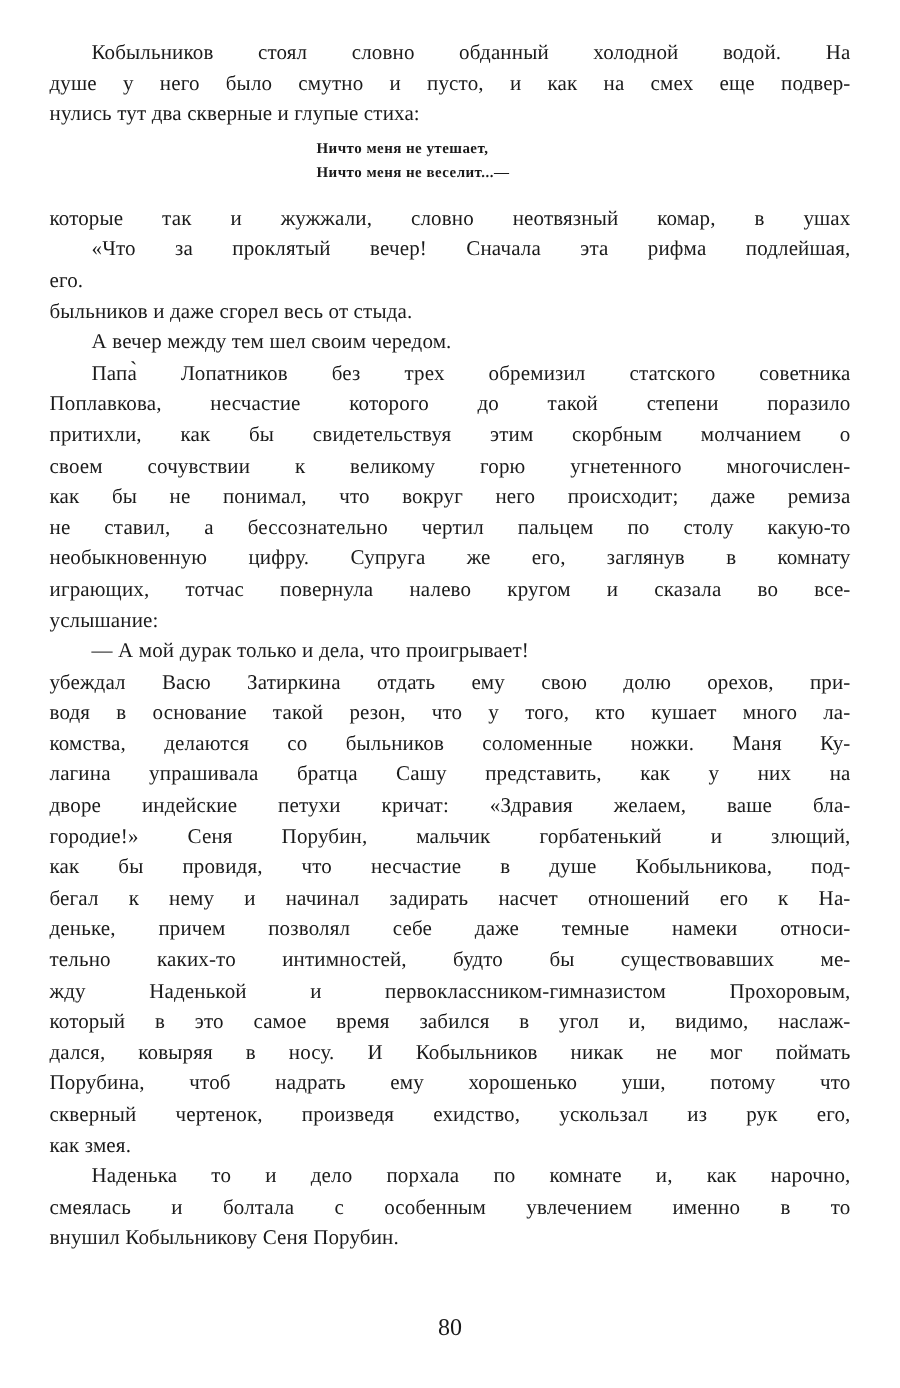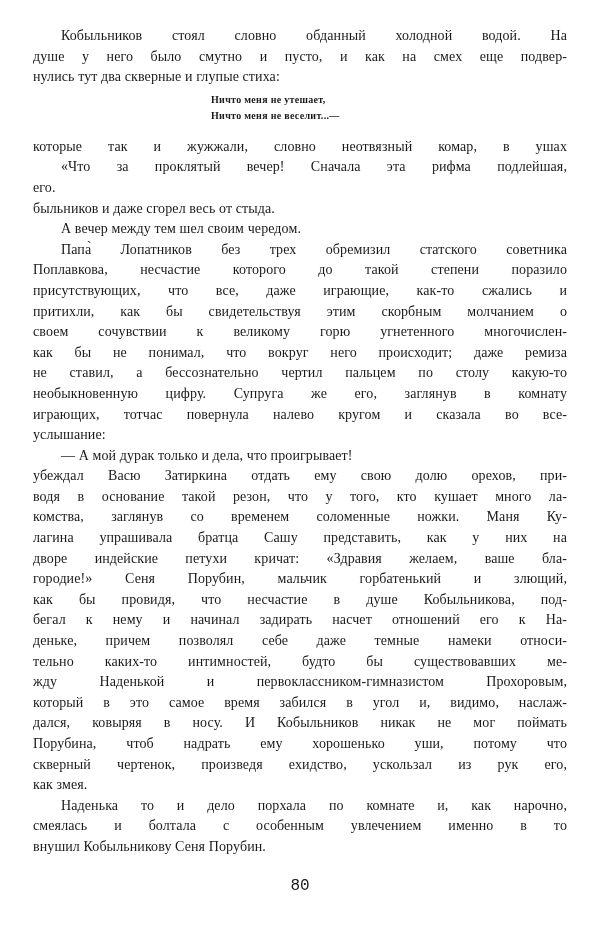--- a/index.html
+++ b/index.html
@@ -18,21 +18,21 @@
   .line.last { text-align-last: left; }
   .line.indent { padding-left: 28px; }
   .verse-block { margin: 4px 0 13px 178px; }
   .verse {
     display: block; font-size: 10px; line-height: 16px; height: 16px;
     white-space: nowrap; letter-spacing: 0.3px; font-weight: bold;
   }
   .pageno {
     position: absolute; left: 0; width: 600px; top: 877px;
     text-align: center; font-size: 16px;
-    font-family: Liberation Mono, monospace;
+    font-family: Liberation Serif, serif;
   }
 </style>
 </head>
 <body>
 
 <div class="page">
   <div>
     <span class="line indent">Кобыльников стоял словно обданный холодной водой. На</span>
     <span class="line">душе у него было смутно и пусто, и как на смех еще подвер-</span>
     <span class="line last">нулись тут два скверные и глупые стиха:</span>
@@ -44,32 +44,31 @@
   </div>
 
   <div>
     <span class="line">которые так и жужжали, словно неотвязный комар, в ушах</span>
     <span class="line indent">«Что за проклятый вечер! Сначала эта рифма подлейшая,</span>
     <span class="line last">его.</span>
     <span class="line last">быльников и даже сгорел весь от стыда.</span>
     <span class="line indent last">А вечер между тем шел своим чередом.</span>
     <span class="line indent">Папа̀ Лопатников без трех обремизил статского советника</span>
     <span class="line">Поплавкова, несчастие которого до такой степени поразило</span>
-    <span class="line">присутствующих, что все, даже играющие, как-то сжались и</span>
     <span class="line">притихли, как бы свидетельствуя этим скорбным молчанием о</span>
     <span class="line">своем сочувствии к великому горю угнетенного многочислен-</span>
     <span class="line">как бы не понимал, что вокруг него происходит; даже ремиза</span>
     <span class="line">не ставил, а бессознательно чертил пальцем по столу какую-то</span>
     <span class="line">необыкновенную цифру. Супруга же его, заглянув в комнату</span>
     <span class="line">играющих, тотчас повернула налево кругом и сказала во все-</span>
     <span class="line last">услышание:</span>
     <span class="line indent last">— А мой дурак только и дела, что проигрывает!</span>
     <span class="line">убеждал Васю Затиркина отдать ему свою долю орехов, при-</span>
     <span class="line">водя в основание такой резон, что у того, кто кушает много ла-</span>
-    <span class="line">комства, заглянув со временем соломенные ножки. Маня Ку-</span>
+    <span class="line">комства, делаются со быльников соломенные ножки. Маня Ку-</span>
     <span class="line">лагина упрашивала братца Сашу представить, как у них на</span>
     <span class="line">дворе индейские петухи кричат: «Здравия желаем, ваше бла-</span>
     <span class="line">городие!» Сеня Порубин, мальчик горбатенький и злющий,</span>
     <span class="line">как бы провидя, что несчастие в душе Кобыльникова, под-</span>
     <span class="line">бегал к нему и начинал задирать насчет отношений его к На-</span>
     <span class="line">деньке, причем позволял себе даже темные намеки относи-</span>
     <span class="line">тельно каких-то интимностей, будто бы существовавших ме-</span>
     <span class="line">жду Наденькой и первоклассником-гимназистом Прохоровым,</span>
     <span class="line">который в это самое время забился в угол и, видимо, наслаж-</span>
     <span class="line">дался, ковыряя в носу. И Кобыльников никак не мог поймать</span>

